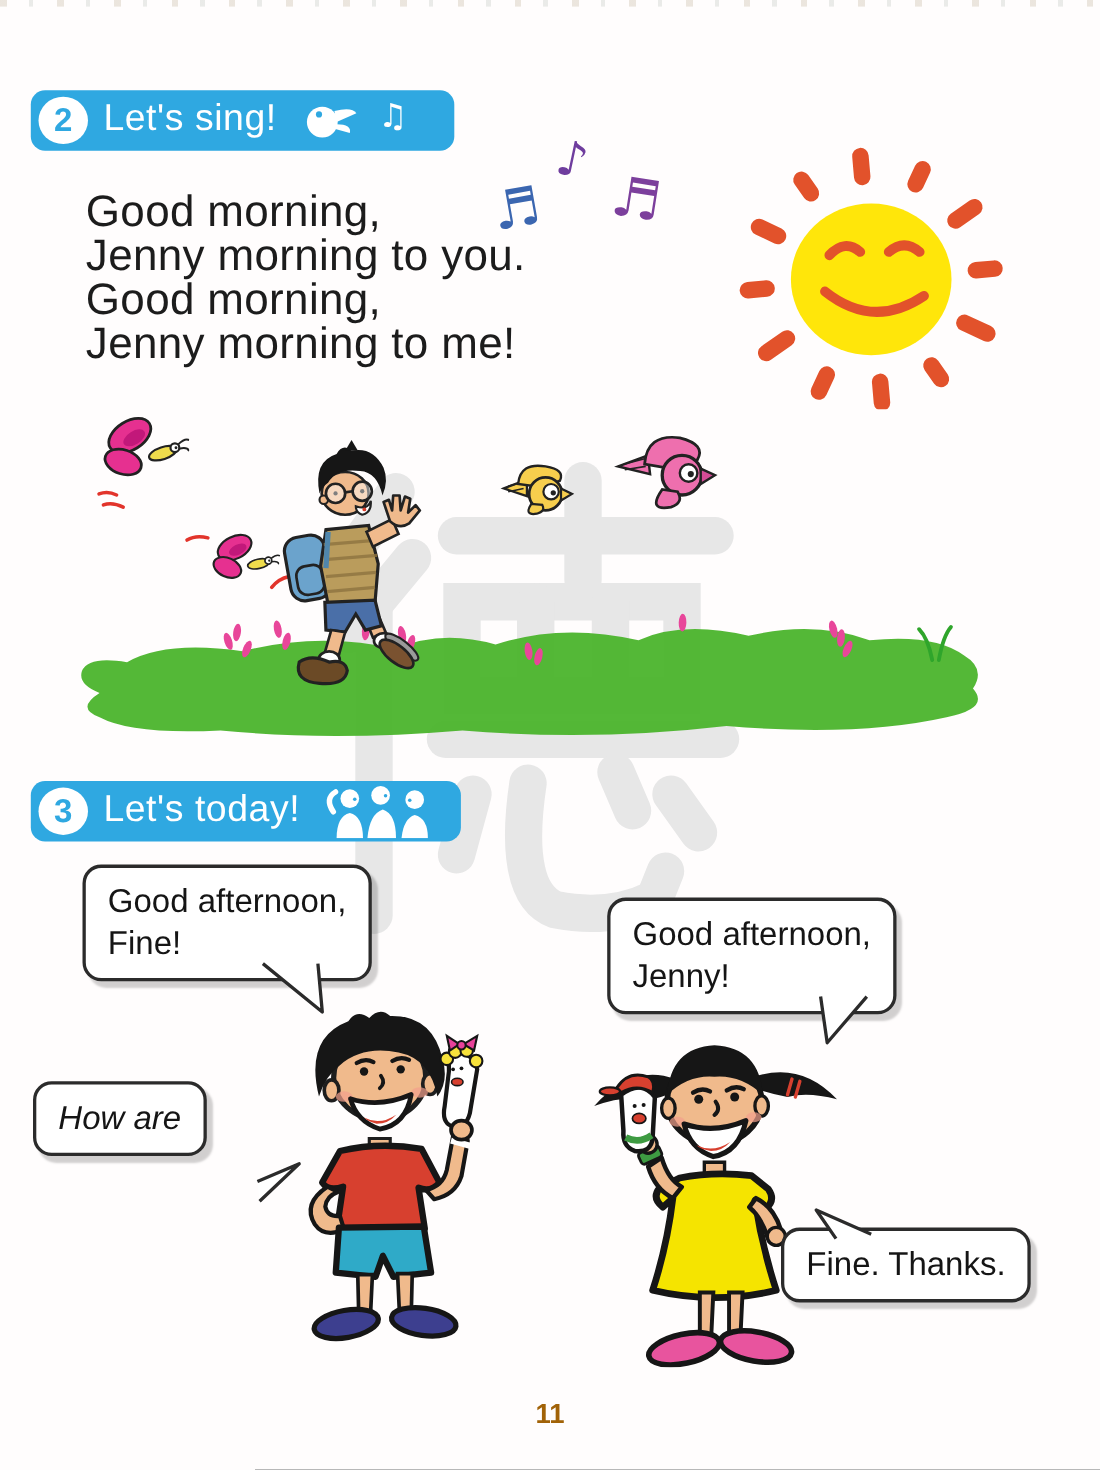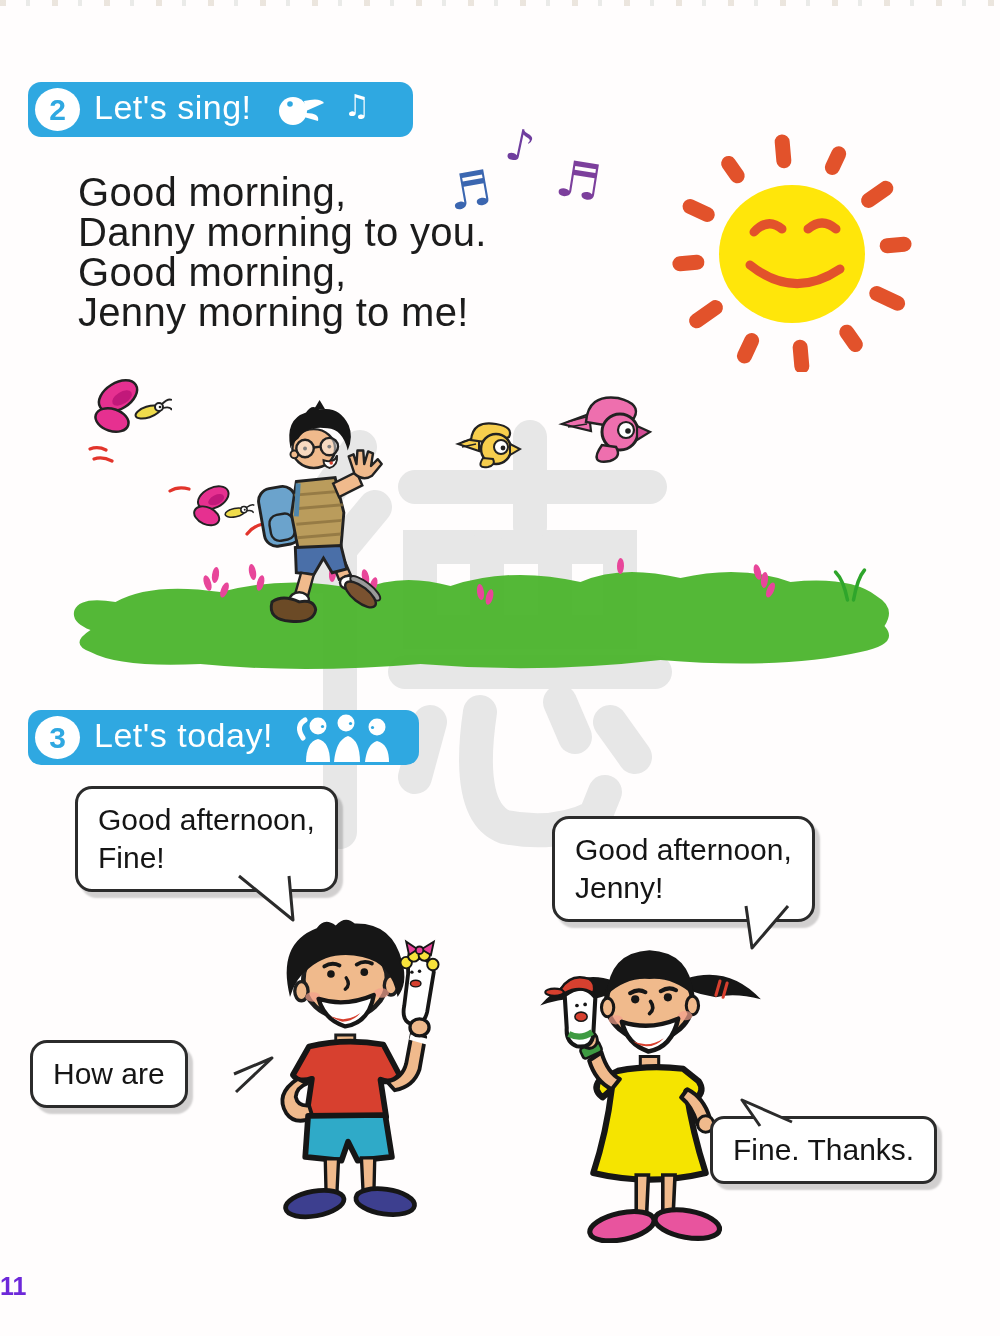--- a/index.html
+++ b/index.html
@@ -18,22 +18,22 @@
   .song{position:absolute;left:78px;top:172px;font-size:40px;line-height:40px;color:#1c1c1c;letter-spacing:.3px;z-index:2;}
   
   .fnote{position:absolute;line-height:1;font-family:"DejaVu Sans",sans-serif;z-index:2;}
   
   .bubble{position:absolute;background:#fff;border:3px solid #2b2b2b;border-radius:17px;
           padding:12px 20px;font-size:30px;line-height:38px;color:#151515;z-index:4;
           box-shadow:5px 6px 2px rgba(0,0,0,.18);white-space:nowrap;}
   .tail{position:absolute;z-index:5;}
   .art{position:absolute;z-index:2;}
   .watermark{position:absolute;z-index:1;}
-  .page-number{position:absolute;left:0;top:1272px;width:100%;text-align:left;
-               font-size:25px;font-weight:700;color:#6d28d9;z-index:3;}
+  .page-number{position:absolute;left:0;top:1272px;width:100%;text-align:center;
+               font-size:25px;font-weight:700;color:#a16207;z-index:3;}
 </style>
 </head>
 <body>
 
 <div class="page">
   <div class="scan-edge"></div>
 
   <svg class="watermark" style="left:255px;top:392px;" width="440" height="470" viewBox="0 0 440 470">
     <g stroke="#e7e7e7" stroke-width="34" stroke-linecap="round" fill="none">
       <path d="M105,55 L55,125"></path>
@@ -59,21 +59,21 @@
       <circle cx="17" cy="22" r="14" fill="#fff"></circle>
       <path d="M28,12 Q44,8 48,14 L30,22 Z" fill="#fff"></path>
       <path d="M30,24 Q44,24 42,32 L28,28 Z" fill="#fff"></path>
       <circle cx="14" cy="15" r="2.8" fill="#2FA8E1"></circle>
     </svg>
     <span class="banner-note">♫</span>
   </div>
 
   <div class="song">
     <div>Good morning,</div>
-    <div>Danny morning to you.</div>
+    <div>Jenny morning to you.</div>
     <div>Good morning,</div>
     <div>Jenny morning to me!</div>
   </div>
 
   <span class="fnote" style="left:448px;top:166px;font-size:48px;color:#3B66B0;transform:rotate(-10deg);">♬</span>
   <span class="fnote" style="left:506px;top:124px;font-size:44px;color:#6F3D9E;transform:rotate(12deg);">♪</span>
   <span class="fnote" style="left:556px;top:156px;font-size:50px;color:#7C3F9C;transform:rotate(9deg);">♬</span>
 
   <svg class="art" style="left:652px;top:132px;" width="290" height="240" viewBox="0 0 290 240">
     <g fill="#E2522B">
@@ -253,28 +253,28 @@
   </svg>
 
   <div class="bubble" style="left:552px;top:816px;">
     <div>Good afternoon,</div>
     <div>Jenny!</div>
   </div>
   <svg class="tail" style="left:728px;top:898px;" width="80" height="55" viewBox="0 0 80 55">
     <path d="M18,8 L24,50 L60,8" fill="#fff" stroke="#2b2b2b" stroke-width="3" stroke-linejoin="round"></path>
   </svg>
 
-  <div class="bubble" style="left:30px;top:1040px;">
+  <div class="bubble" style="left:30px;top:983px;font-style:italic;">
     <div>How are</div>
   </div>
   <svg class="tail" style="left:230px;top:1048px;" width="60" height="55" viewBox="0 0 60 55">
     <path d="M4,26 L42,10 L6,44" fill="#fff" stroke="#2b2b2b" stroke-width="3" stroke-linejoin="round"></path>
   </svg>
 
-  <div class="bubble" style="left:710px;top:1116px;border-radius:14px;">
+  <div class="bubble" style="left:710px;top:1116px;">
     <div>Fine. Thanks.</div>
   </div>
   <svg class="tail" style="left:736px;top:1092px;" width="60" height="45" viewBox="0 0 60 45">
     <path d="M24,34 L6,8 L56,30" fill="#fff" stroke="#2b2b2b" stroke-width="3" stroke-linejoin="round"></path>
   </svg>
 
   <svg class="art" style="left:250px;top:915px;" width="200" viewBox="0 0 210 320">
     <ellipse cx="100" cy="68" rx="44" ry="40" fill="#F0BA8C" stroke="#1e1e1e" stroke-width="5"></ellipse>
     <ellipse cx="54" cy="80" rx="7" ry="10" fill="#F0BA8C" stroke="#1e1e1e" stroke-width="3.5"></ellipse>
     <ellipse cx="148" cy="74" rx="7" ry="10" fill="#F0BA8C" stroke="#1e1e1e" stroke-width="3.5"></ellipse>

